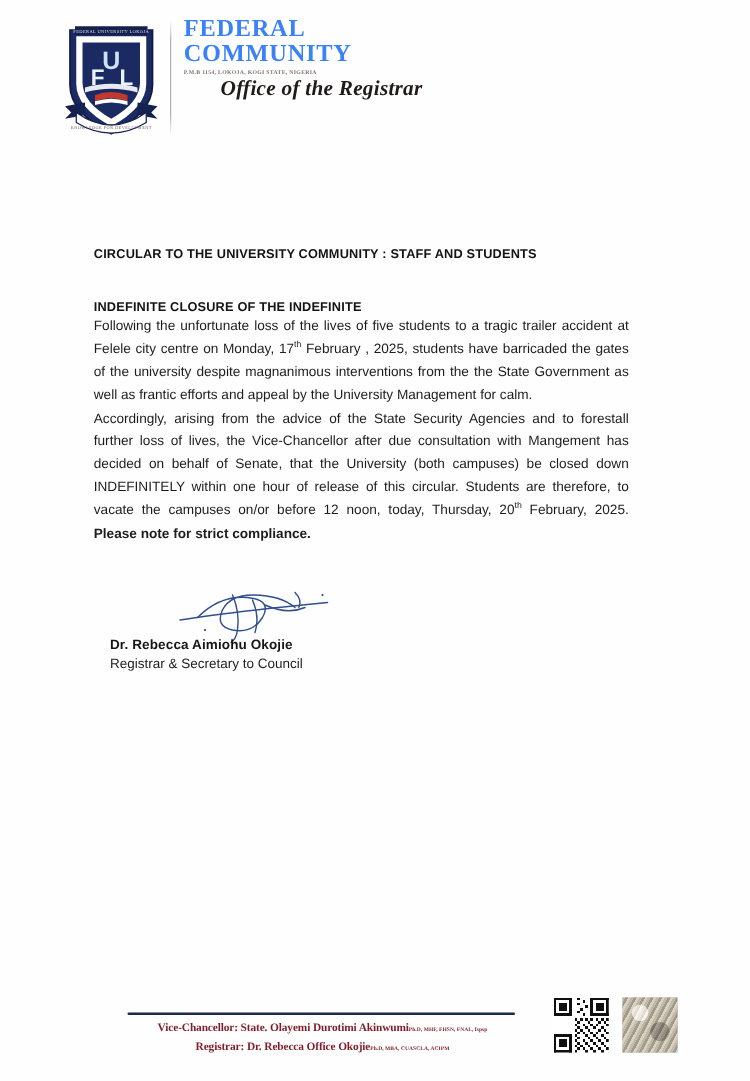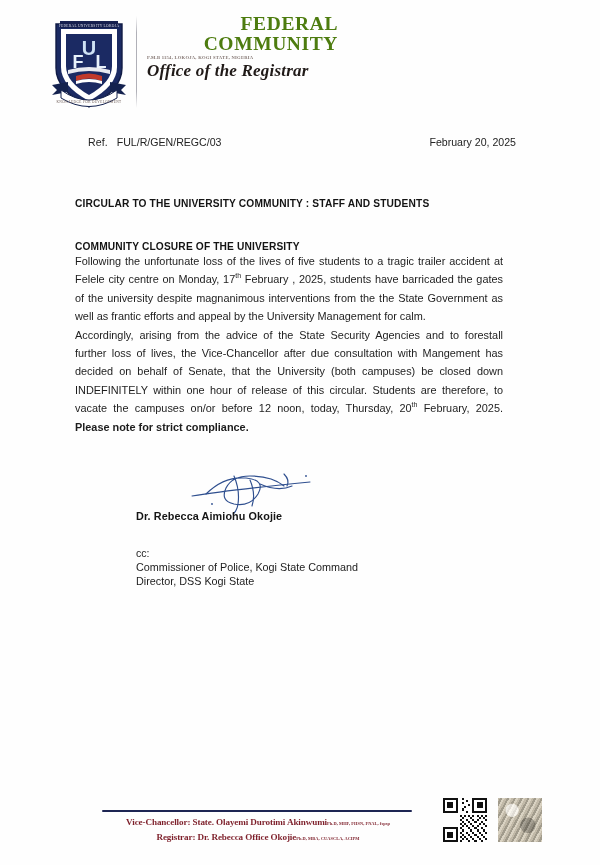--- a/index.html
+++ b/index.html
@@ -48,22 +48,21 @@
   .wordmark {
     flex: 1 1 auto;
     padding-top: 4px;
   }
   .wm-line {
     font-family: "Liberation Serif", serif;
     font-weight: bold;
     font-size: 19.5px;
     line-height: 19.5px;
     letter-spacing: 0.6px;
-    color: #4d7c0f;
-    text-align: right;
+    color: #3b82f6;
   }
   .wm-addr {
     font-family: "Liberation Serif", serif;
     font-weight: bold;
     font-size: 4.6px;
     line-height: 7px;
     letter-spacing: 0.25px;
     color: #6b5a55;
     margin-top: 1px;
     white-space: nowrap;
@@ -71,20 +70,21 @@
   }
   .wm-office {
     font-family: "Liberation Serif", serif;
     font-style: italic;
     font-weight: bold;
     font-size: 17px;
     line-height: 19px;
     color: #201a18;
     margin-top: 0px;
     letter-spacing: .2px;
+    text-align: right;
   }
 
   
   .refrow {
     position: absolute;
     left: 88px;
     top: 136px;
     width: 428px;
     display: flex;
     justify-content: space-between;
@@ -125,21 +125,20 @@
   .para-2 { margin-top: 22px; }
   sup { font-size: 7px; vertical-align: super; line-height: 0; }
   .b { font-weight: bold; margin-top: 27px; }
 
   
   .sigzone {
     position: absolute;
     left: 88px;
     top: 470px;
     width: 340px;
-    margin-left: 48px;
   }
   .sig-svg {
     display: block;
     margin-left: 52px;
     margin-bottom: -6px;
   }
   .sig-name {
     font-size: 10.8px;
     font-weight: bold;
     color: #151515;
@@ -253,34 +252,26 @@
     <div class="crest-divider"></div>
 
     <div class="wordmark">
       <div class="wm-line">FEDERAL</div>
       <div class="wm-line">COMMUNITY</div>
       <div class="wm-addr">P.M.B 1154, LOKOJA, KOGI STATE, NIGERIA</div>
       <div class="wm-office">Office of the Registrar</div>
     </div>
   </div>
 
-  <div class="refrow">
-    <div>
-      <span class="ref-label">Ref.</span>
-      &nbsp;
-      <span>FUL/R/GEN/REGC/03</span>
-    </div>
-    <div>February 20, 2025</div>
-  </div>
 
   <div class="body-block">
 
     <div class="head-line">CIRCULAR TO THE UNIVERSITY COMMUNITY : STAFF AND STUDENTS</div>
 
-    <div class="subject-line">COMMUNITY CLOSURE OF THE UNIVERSITY</div>
+    <div class="subject-line">INDEFINITE CLOSURE OF THE INDEFINITE</div>
 
     <p class="para para-1"><span>Following the unfortunate loss of the lives of five students to a tragic trailer accident at Felele city centre on Monday, 17</span><sup>th</sup><span> February , 2025, students have barricaded the gates of the university   despite   magnanimous  interventions from the the State Government as well as frantic  efforts and appeal  by the University Management for calm.</span></p>
 
     <p class="para para-2"><span>Accordingly, arising from the advice of the  State Security Agencies and to forestall further loss of lives, the Vice-Chancellor after due consultation with Mangement has decided on behalf of Senate, that the University (both campuses) be closed down INDEFINITELY within one hour of release of this circular. Students are therefore, to vacate the campuses on/or before 12 noon, today, Thursday, 20</span><sup>th</sup><span> February, 2025. </span><span class="b">Please note for strict compliance.</span></p>
   </div>
 
   <div class="sigzone">
 
     <svg class="sig-svg" width="160" height="46" viewBox="0 0 160 46" aria-hidden="true">
       <g fill="none" stroke="#2f4f8f" stroke-width="1.15" stroke-linecap="round">
@@ -289,26 +280,22 @@
         <path d="M46 6 Q52 20 50 34 Q49 41 45 44"></path>
         <path d="M62 10 Q68 24 64 36"></path>
         <path d="M72 14 Q90 22 104 16"></path>
         <path d="M96 4 Q102 10 99 16"></path>
       </g>
       <circle cx="118" cy="6" r="0.9" fill="#2f4f8f"></circle>
       <circle cx="24" cy="34" r="0.9" fill="#2f4f8f"></circle>
     </svg>
 
     <div class="sig-name">Dr. Rebecca Aimiohu Okojie</div>
-
-    <div class="cc-block">
-      <div class="cc-label">cc:</div>
-      <div class="cc-item">Commissioner of Police, Kogi State Command</div>
-      <div class="cc-item">Director, DSS Kogi State</div>
-    </div>
+    <div class="sig-title">Registrar &amp; Secretary to Council</div>
+
   </div>
 
   <div class="footer">
     <div class="footer-rule"></div>
     <div class="footer-lines">
       <div class="f-line"><span>Vice-Chancellor: State. Olayemi Durotimi Akinwumi</span><span class="post">Ph.D, MHF, FHSN, FNAL, fspsp</span></div>
       <div class="f-line"><span>Registrar: Dr. Rebecca Office Okojie</span><span class="post">Ph.D, MBA, CUASCLA, ACIPM</span></div>
     </div>
   </div>
 

